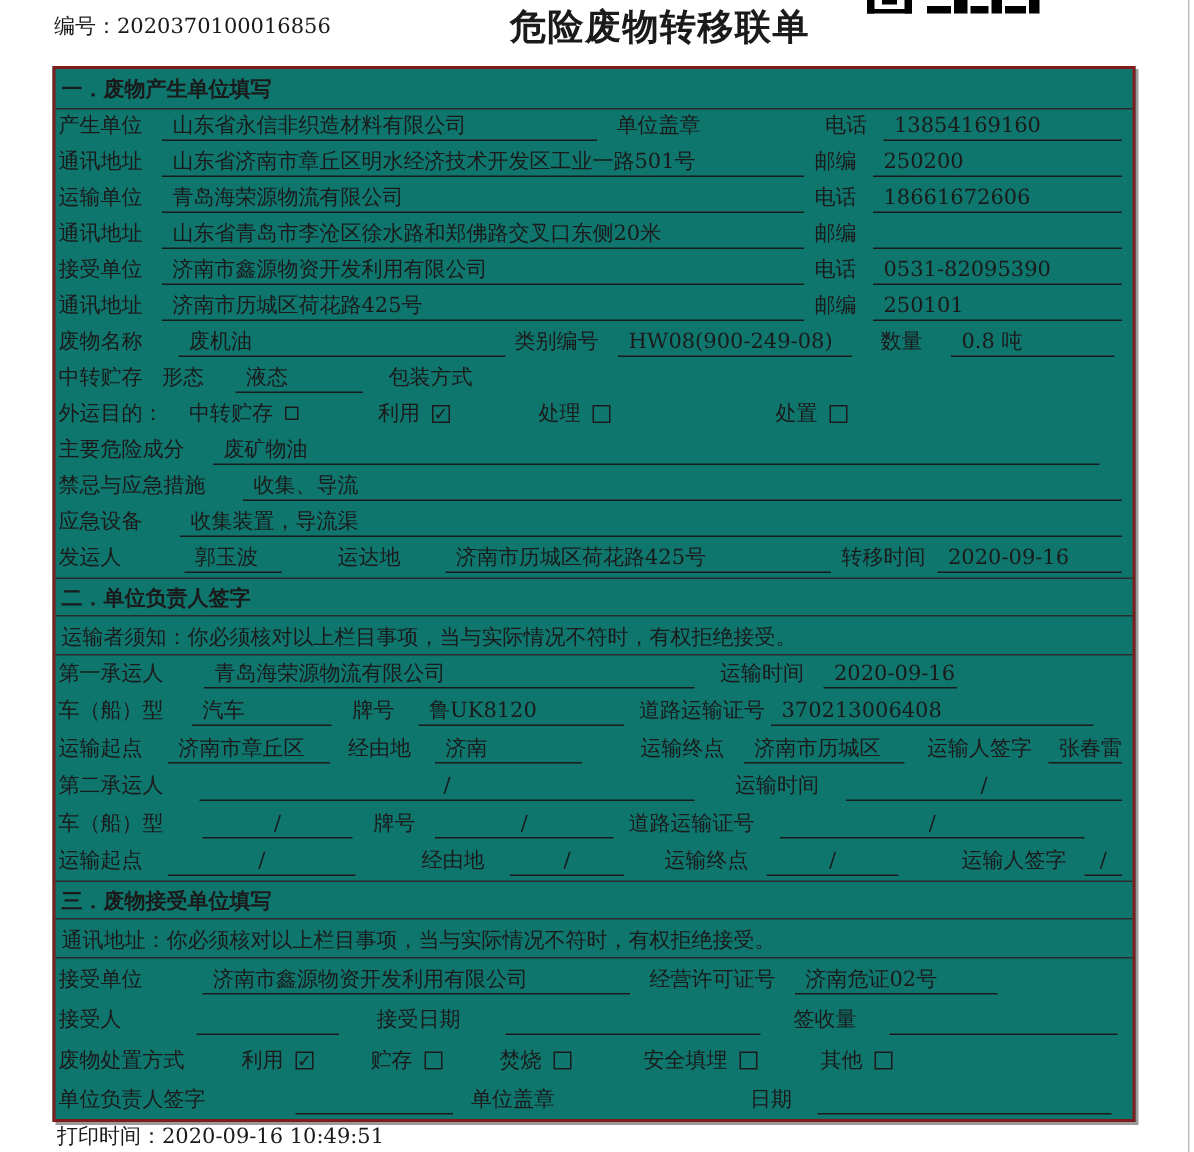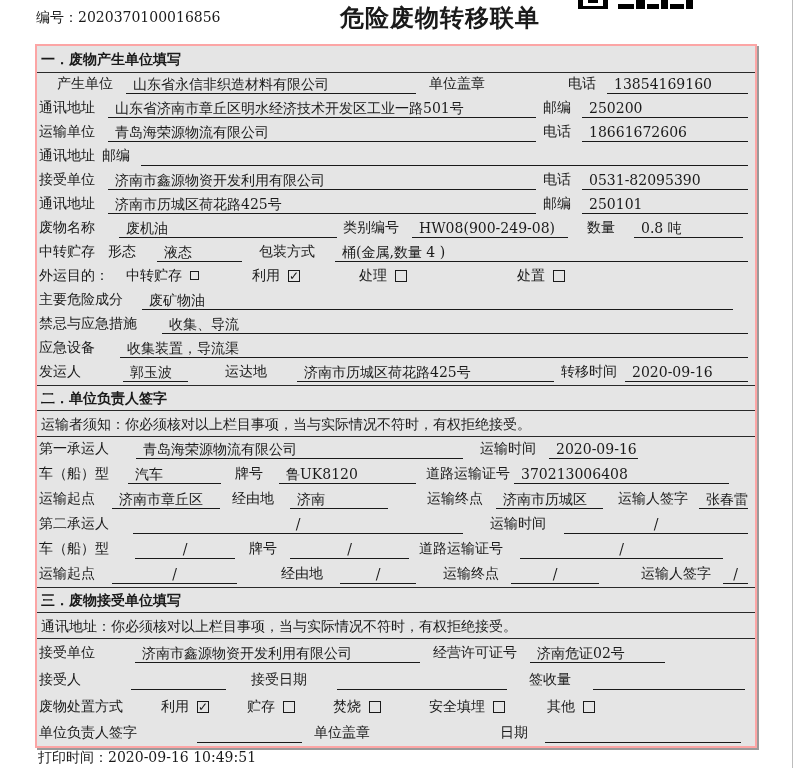--- a/index.html
+++ b/index.html
@@ -12,21 +12,21 @@
   .serial{position:absolute;left:36px;top:9px;white-space:nowrap;}
   .title{
     position:absolute;top:2px;left:0;width:100%;box-sizing:border-box;
     padding-left:84px;margin:0;text-align:center;
     font-size:24px;font-weight:bold;letter-spacing:1px;
   }
   .qr{position:absolute;left:576px;top:0;}
   .page-edge{position:absolute;left:792px;top:0;width:1px;height:768px;background:#bdbdbd;}
   .form-table{
     position:absolute;left:35px;top:44px;width:722px;box-sizing:border-box;
-    border:2px solid #fca5a5;background:#e5e5e5;
+    border:2px solid #7f1d1d;background:#0f766e;
     box-shadow:2px 2px 0 #9a9a9a;
   }
   .sec-header{
     box-sizing:border-box;height:27px;padding:5px 2px 0 4px;
     font-weight:bold;font-size:14px;border-bottom:1px solid #2a2a2a;
     white-space:nowrap;
   }
   .section + .section .sec-header{border-top:1px solid #2a2a2a;height:26px;padding-top:4px;}
   .note{
     box-sizing:border-box;height:26px;padding:5px 2px 0 4px;
@@ -70,41 +70,42 @@
     <rect x="71" y="4" width="12" height="5"></rect>
     <rect x="85" y="0" width="7" height="9"></rect>
     <rect x="94" y="4" width="14" height="5"></rect>
     <rect x="110" y="0" width="7" height="9"></rect>
   </g>
 </svg>
 
 <div class="form-table">
     <div class="section">
       <div class="sec-header">一．废物产生单位填写</div>
-      <div class="row" style="height: 24px; margin-left: 18px;">
+      <div class="row" style="height: 24px;">
         <span class="c-label">产生单位</span>
         <span class="c-field" style="width: 290px; margin-left: 13px;">山东省永信非织造材料有限公司</span>
         <span class="c-text" style="width: 145px; padding-left: 13px;">单位盖章</span>
         <span class="c-label" style="padding-left: 7px;">电话</span>
         <span class="c-field" style="margin-left: 11px; margin-right: 7px; flex: 1 1 auto;">13854169160</span>
       </div>
       <div class="row" style="height: 24px;">
         <span class="c-label">通讯地址</span>
         <span class="c-field" style="width: 428px; margin-left: 13px;">山东省济南市章丘区明水经济技术开发区工业一路501号</span>
         <span class="c-label" style="padding-left: 7px;">邮编</span>
         <span class="c-field" style="margin-left: 11px; margin-right: 7px; flex: 1 1 auto;">250200</span>
       </div>
       <div class="row" style="height: 24px;">
         <span class="c-label">运输单位</span>
         <span class="c-field" style="width: 428px; margin-left: 13px;">青岛海荣源物流有限公司</span>
         <span class="c-label" style="padding-left: 7px;">电话</span>
         <span class="c-field" style="margin-left: 11px; margin-right: 7px; flex: 1 1 auto;">18661672606</span>
       </div>
       <div class="row" style="height: 24px;">
         <span class="c-label">通讯地址</span>
+        <span class="c-field" style="width: 428px; margin-left: 13px;">山东省青岛市李沧区徐水路和郑佛路交叉口东侧20米</span>
         <span class="c-label" style="padding-left: 7px;">邮编</span>
         <span class="c-field" style="margin-left: 11px; margin-right: 7px; flex: 1 1 auto;"></span>
       </div>
       <div class="row" style="height: 24px;">
         <span class="c-label">接受单位</span>
         <span class="c-field" style="width: 428px; margin-left: 13px;">济南市鑫源物资开发利用有限公司</span>
         <span class="c-label" style="padding-left: 7px;">电话</span>
         <span class="c-field" style="margin-left: 11px; margin-right: 7px; flex: 1 1 auto;">0531-82095390</span>
       </div>
       <div class="row" style="height: 24px;">
@@ -119,21 +120,20 @@
         <span class="c-label" style="padding-left: 6px;">类别编号</span>
         <span class="c-field" style="width: 156px; margin-left: 13px;">HW08(900-249-08)</span>
         <span class="c-label" style="padding-left: 19px;">数量</span>
         <span class="c-field" style="margin-left: 19px; margin-right: 12px; flex: 1 1 auto;">0.8 吨</span>
       </div>
       <div class="row" style="height: 24px;">
         <span class="c-label">中转贮存</span>
         <span class="c-label" style="padding-left: 13px;">形态</span>
         <span class="c-field" style="width: 85px; margin-left: 21px;">液态</span>
         <span class="c-label" style="padding-left: 17px;">包装方式</span>
-        <span class="c-field" style="margin-left: 20px; margin-right: 7px; flex: 1 1 auto;">桶(金属,数量 4 )</span>
       </div>
       <div class="row" style="height: 24px;">
         <span class="c-label">外运目的：</span>
         <span class="cbg" style="margin-left: 17px;">
           <span class="cb-label">中转贮存</span>
           <span class="cb-box small"></span>
         </span>
         <span class="cbg" style="margin-left: 53px;">
           <span class="cb-label">利用</span>
           <span class="cb-box checked">✓</span>

